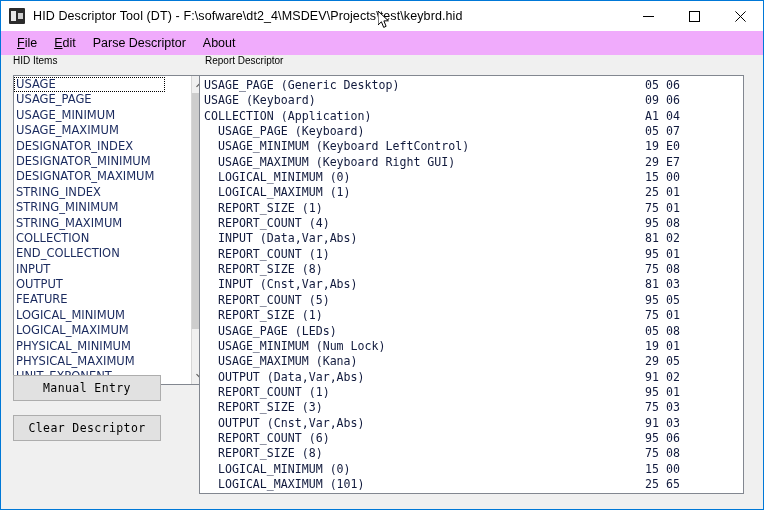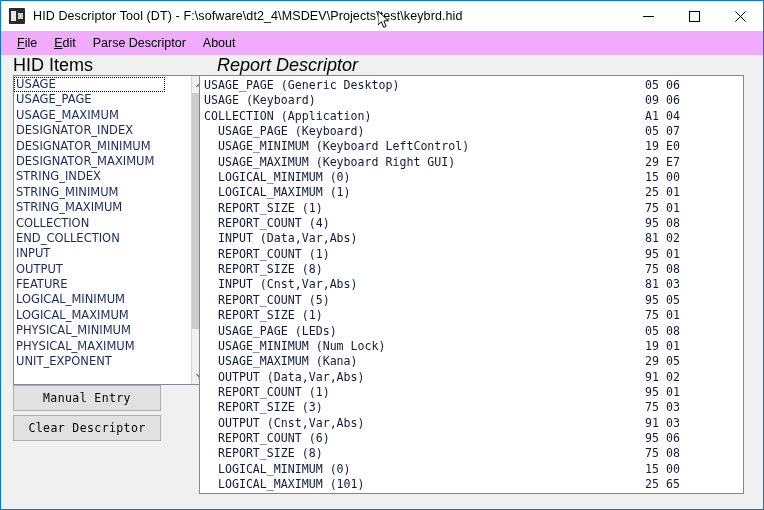--- a/index.html
+++ b/index.html
@@ -107,21 +107,21 @@
   .client {
     position: absolute;
     left: 0;
     top: 54px;
     right: 0;
     bottom: 0;
     background: #f0f0f0;
   }
   .grouplabel {
     position: absolute;
-    font-size: 18px;
+    font-size: 10px;
     color: #000;
     white-space: nowrap;
   }
   
   .listbox {
     position: absolute;
     left: 12px;
     top: 20px;
     width: 196px;
     height: 310px;
@@ -188,21 +188,21 @@
     background: #e1e1e1;
     border: 1px solid #adadad;
     font-family: "DejaVu Sans Mono", monospace;
     font-size: 11.5px;
     color: #000;
     display: flex;
     align-items: center;
     justify-content: center;
     letter-spacing: 0.4px;
   }
-  .btn.manual { top: 330px; }
+  .btn.manual { top: 320px; }
   .btn.clear { top: 360px; }
   
   .descbox {
     position: absolute;
     left: 198px;
     top: 20px;
     width: 545px;
     height: 419px;
     box-sizing: border-box;
     border: 1px solid #828790;
@@ -267,20 +267,21 @@
   </div>
 
   <div class="client">
 
     <div class="grouplabel" style="left:12px; top:0px;">HID Items</div>
 
     <div class="listbox">
       <div class="list-inner" id="hid-list">
           <div class="list-item focused">USAGE</div>
           <div class="list-item">USAGE_PAGE</div>
+          <div class="list-item">USAGE_MINIMUM</div>
           <div class="list-item">USAGE_MAXIMUM</div>
           <div class="list-item">DESIGNATOR_INDEX</div>
           <div class="list-item">DESIGNATOR_MINIMUM</div>
           <div class="list-item">DESIGNATOR_MAXIMUM</div>
           <div class="list-item">STRING_INDEX</div>
           <div class="list-item">STRING_MINIMUM</div>
           <div class="list-item">STRING_MAXIMUM</div>
           <div class="list-item">COLLECTION</div>
           <div class="list-item">END_COLLECTION</div>
           <div class="list-item">INPUT</div>
@@ -303,21 +304,21 @@
           <svg width="8" height="6" viewBox="0 0 8 6">
               <path d="M0.5 1.2 L4 4.7 L7.5 1.2" fill="none" stroke="#606060" stroke-width="1.2"></path>
             </svg>
         </div>
       </div>
     </div>
 
     <div class="btn manual">Manual Entry</div>
     <div class="btn clear">Clear Descriptor</div>
 
-    <div class="grouplabel" style="left:216px; top:0px;font-style:italic;">Report Descriptor</div>
+    <div class="grouplabel" style="left:204px; top:0px;">Report Descriptor</div>
 
     <div class="descbox" id="desc-box">
         <div class="desc-line"><span class="txt">USAGE_PAGE (Generic Desktop)</span><span class="hex">05 06</span></div>
         <div class="desc-line"><span class="txt">USAGE (Keyboard)</span><span class="hex">09 06</span></div>
         <div class="desc-line"><span class="txt">COLLECTION (Application)</span><span class="hex">A1 04</span></div>
         <div class="desc-line"><span class="txt">  USAGE_PAGE (Keyboard)</span><span class="hex">05 07</span></div>
         <div class="desc-line"><span class="txt">  USAGE_MINIMUM (Keyboard LeftControl)</span><span class="hex">19 E0</span></div>
         <div class="desc-line"><span class="txt">  USAGE_MAXIMUM (Keyboard Right GUI)</span><span class="hex">29 E7</span></div>
         <div class="desc-line"><span class="txt">  LOGICAL_MINIMUM (0)</span><span class="hex">15 00</span></div>
         <div class="desc-line"><span class="txt">  LOGICAL_MAXIMUM (1)</span><span class="hex">25 01</span></div>

